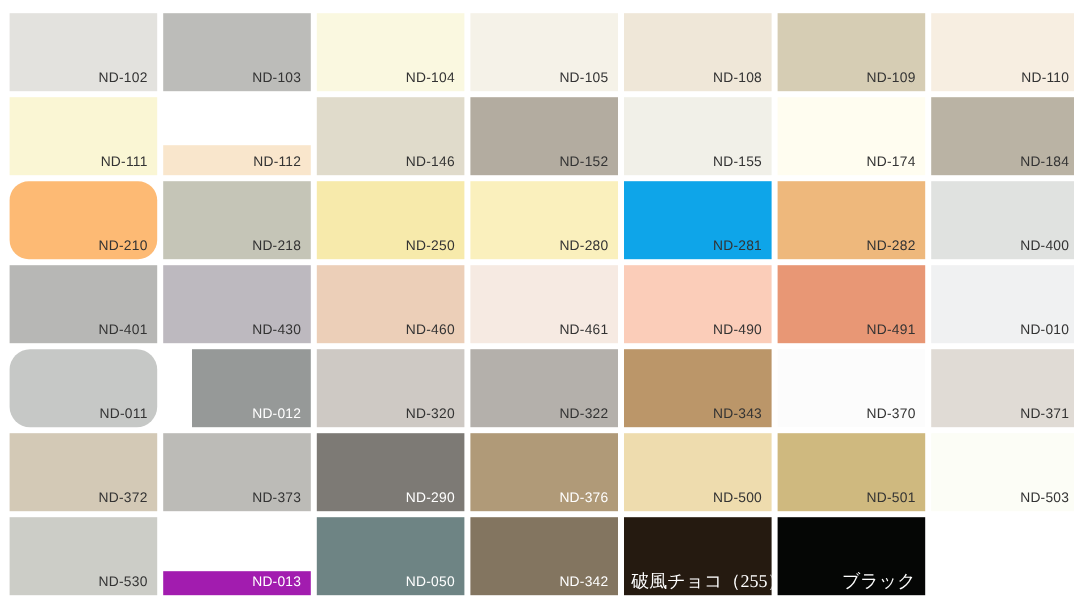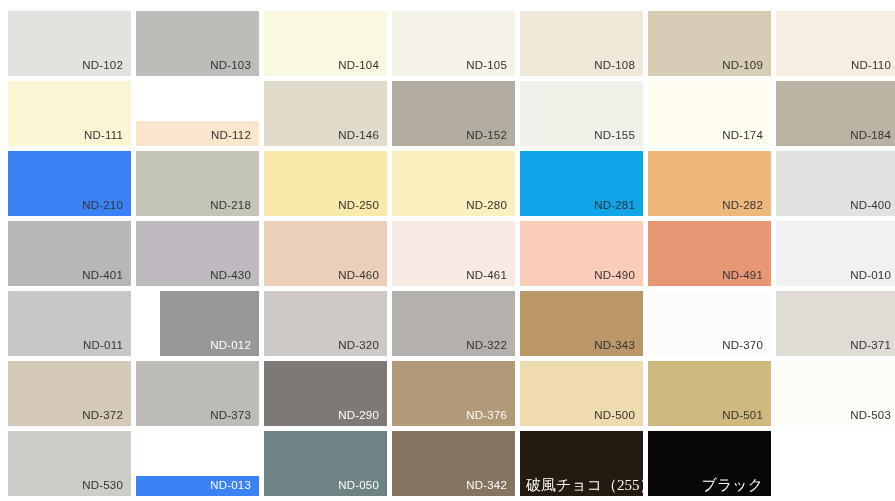--- a/index.html
+++ b/index.html
@@ -95,21 +95,21 @@
     </div>
     <div class="swatch" style="background: rgb(241, 240, 232);">
       <span class="swatch-label">ND-155</span>
     </div>
     <div class="swatch" style="background: rgb(255, 253, 240);">
       <span class="swatch-label">ND-174</span>
     </div>
     <div class="swatch" style="background: rgb(186, 179, 164);">
       <span class="swatch-label">ND-184</span>
     </div>
-    <div class="swatch" style="background: #3b82f6;">
+    <div class="swatch" style="background: #fdba74; border-radius: 16px;">
       <span class="swatch-label">ND-210</span>
     </div>
     <div class="swatch" style="background: rgb(197, 197, 183);">
       <span class="swatch-label">ND-218</span>
     </div>
     <div class="swatch" style="background: rgb(247, 234, 171);">
       <span class="swatch-label">ND-250</span>
     </div>
     <div class="swatch" style="background: rgb(250, 240, 189);">
       <span class="swatch-label">ND-280</span>
@@ -137,21 +137,21 @@
     </div>
     <div class="swatch" style="background: rgb(251, 205, 185);">
       <span class="swatch-label">ND-490</span>
     </div>
     <div class="swatch" style="background: rgb(232, 151, 117);">
       <span class="swatch-label">ND-491</span>
     </div>
     <div class="swatch" style="background: rgb(240, 241, 242);">
       <span class="swatch-label">ND-010</span>
     </div>
-    <div class="swatch" style="background: rgb(198, 200, 198);">
+    <div class="swatch" style="background: rgb(198, 200, 198); border-radius: 17px;">
       <span class="swatch-label">ND-011</span>
     </div>
     <div class="swatch" style="background: rgb(150, 153, 152); margin-left: 24px;">
       <span class="swatch-label light">ND-012</span>
     </div>
     <div class="swatch" style="background: rgb(206, 201, 196);">
       <span class="swatch-label">ND-320</span>
     </div>
     <div class="swatch" style="background: rgb(180, 176, 171);">
       <span class="swatch-label">ND-322</span>
@@ -182,21 +182,21 @@
     </div>
     <div class="swatch" style="background: rgb(207, 185, 127);">
       <span class="swatch-label">ND-501</span>
     </div>
     <div class="swatch" style="background: rgb(252, 253, 246);">
       <span class="swatch-label">ND-503</span>
     </div>
     <div class="swatch" style="background: rgb(204, 205, 199);">
       <span class="swatch-label">ND-530</span>
     </div>
-    <div class="swatch" style="background: #3b82f6; margin-top: 45px;">
+    <div class="swatch" style="background: #a21caf; margin-top: 45px;">
       <span class="swatch-label light">ND-013</span>
     </div>
     <div class="swatch" style="background: rgb(110, 132, 132);">
       <span class="swatch-label light">ND-050</span>
     </div>
     <div class="swatch" style="background: rgb(131, 117, 96);">
       <span class="swatch-label light">ND-342</span>
     </div>
     <div class="swatch" style="background: rgb(37, 26, 16);">
       <span class="swatch-label light left jp">破風チョコ（255）</span>

